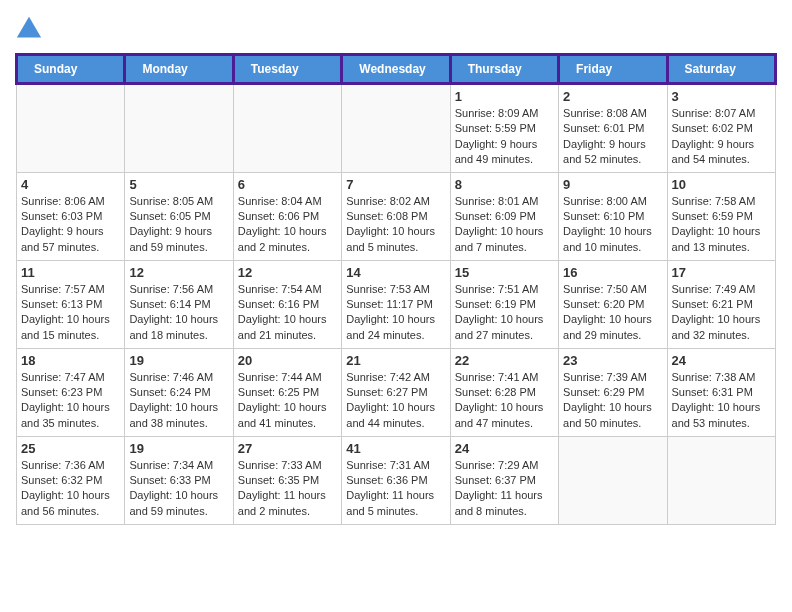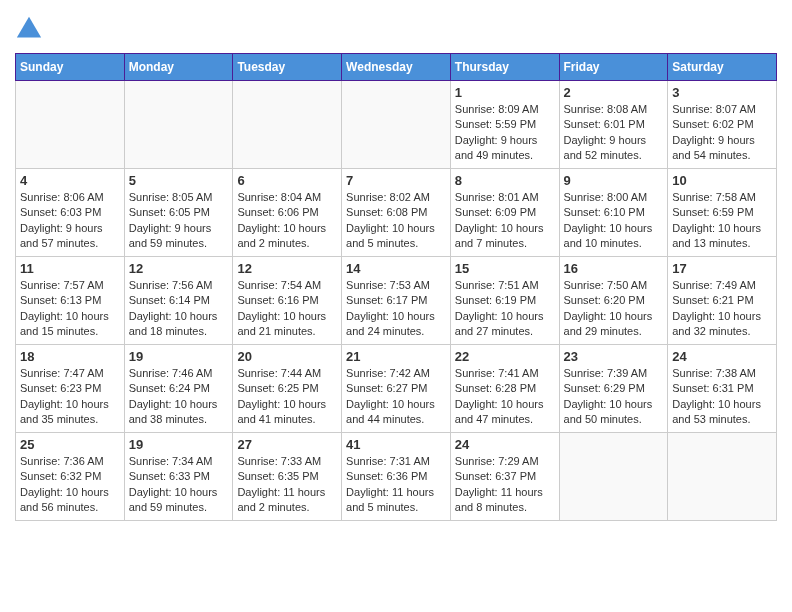--- a/index.html
+++ b/index.html
@@ -49,23 +49,23 @@
     table {
       width: 100%;
       border-collapse: collapse;
       table-layout: fixed;
     }
     th {
       background-color: #4a90d9;
       color: white;
       font-size: 12px;
       font-weight: bold;
-      padding: 6px 4px;
+      padding: 6px 16px;
       text-align: left;
-      border: 1px solid #4c1d95;
+      border: 3px solid #4c1d95;
     }
     td {
       border: 1px solid #ccc;
       vertical-align: top;
       padding: 4px;
       height: 88px;
       font-size: 10px;
       color: #333;
       background: #fff;
     }
@@ -212,21 +212,21 @@
         <td>
           <div class="day-num">12</div>
           <div class="day-info">Sunrise: 7:54 AM
 Sunset: 6:16 PM
 Daylight: 10 hours
 and 21 minutes.</div>
         </td>
         <td>
           <div class="day-num">14</div>
           <div class="day-info">Sunrise: 7:53 AM
-Sunset: 6:17 PM
+Sunset: 11:17 PM
 Daylight: 10 hours
 and 24 minutes.</div>
         </td>
         <td>
           <div class="day-num">15</div>
           <div class="day-info">Sunrise: 7:51 AM
 Sunset: 6:19 PM
 Daylight: 10 hours
 and 27 minutes.</div>
         </td>

